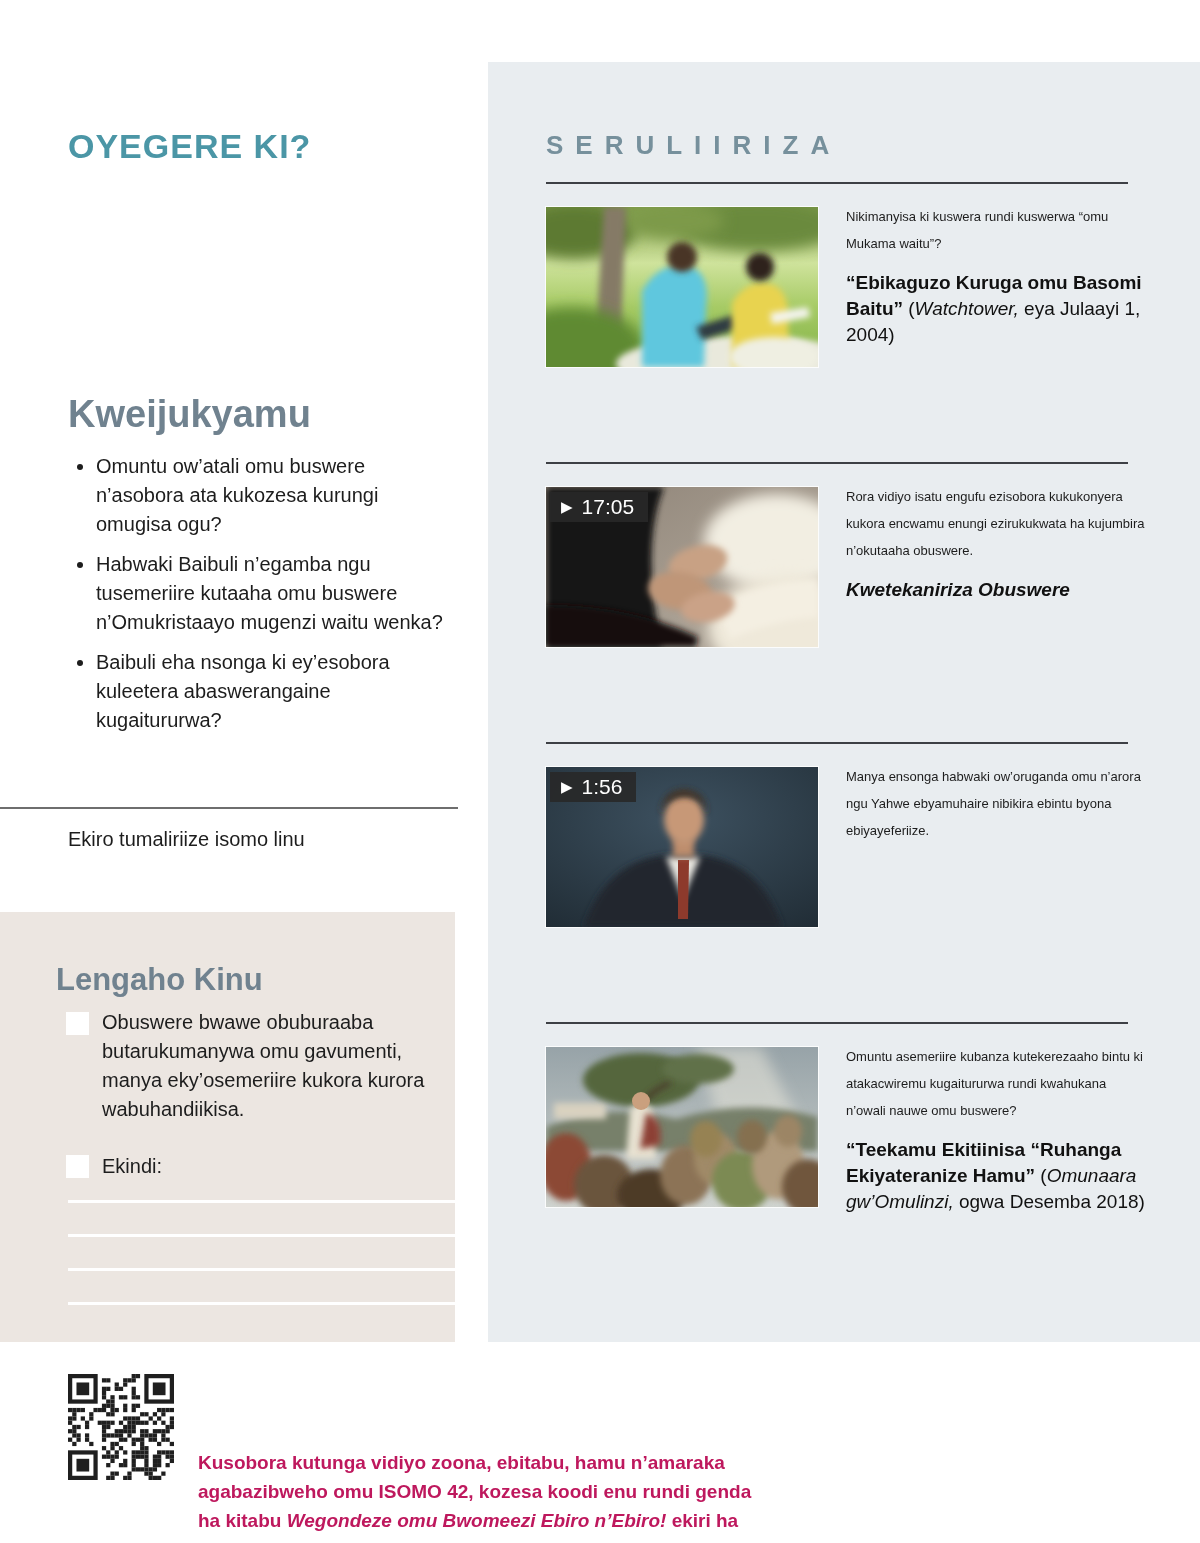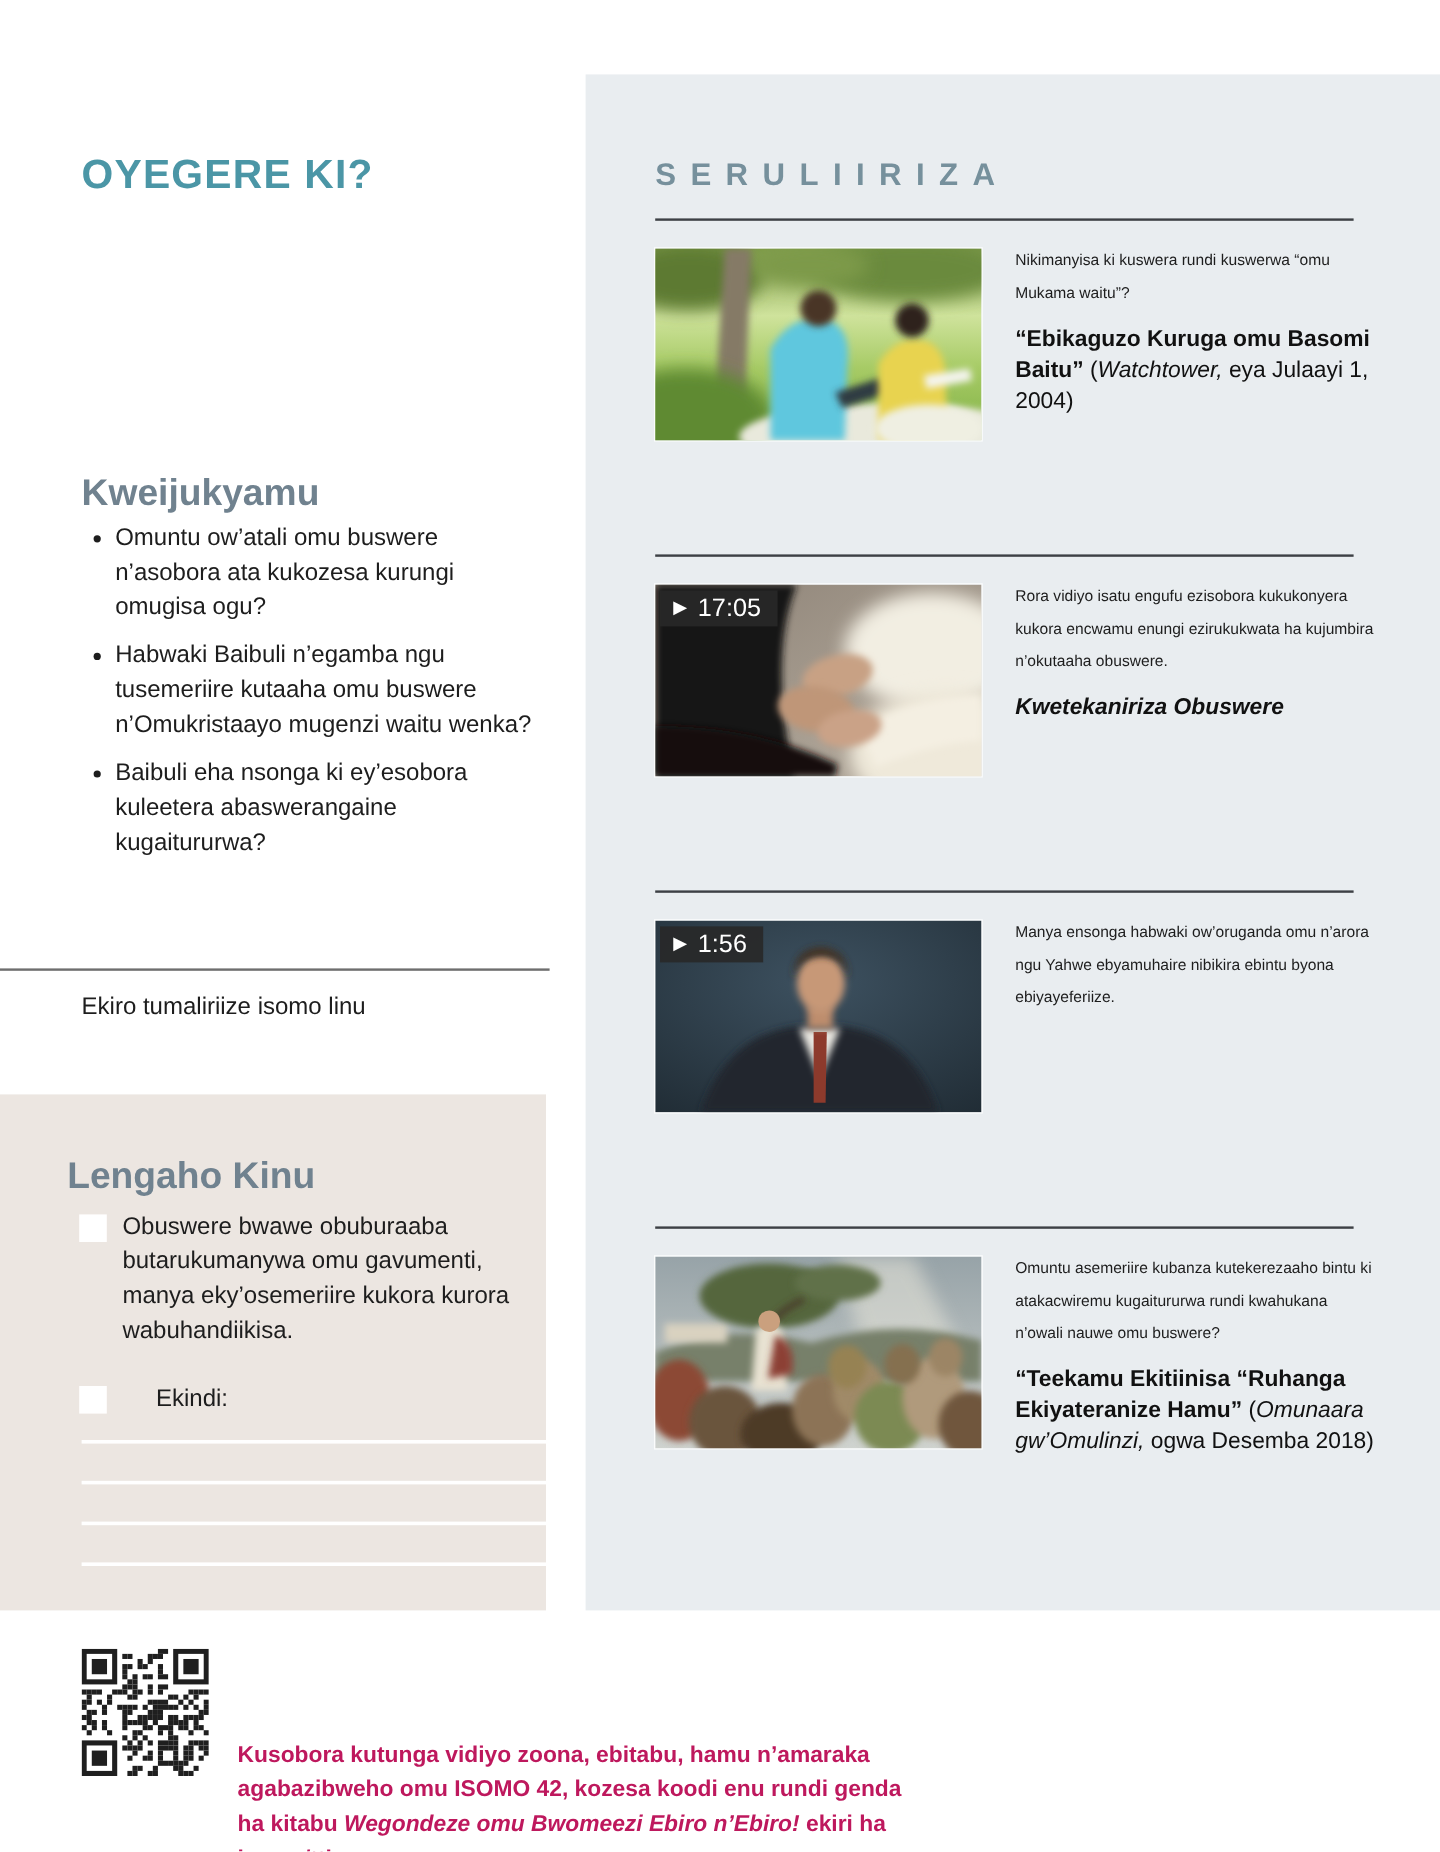--- a/index.html
+++ b/index.html
@@ -5,34 +5,34 @@
   html,body{margin:0;padding:0;background:#ffffff;}
   .page{
     position:relative;width:1200px;height:1543px;background:#ffffff;
     font-family:"Liberation Sans", sans-serif;color:#1d1d1d;overflow:hidden;
   }
   
   .l-title{position:absolute;left:68px;top:104px;font-size:34px;font-weight:700;
     letter-spacing:1px;color:#4b96a6;}
   .l-intro{position:absolute;left:68px;top:167px;width:378px;font-size:20px;
     line-height:29px;color:#1d1d1d;}
-  .l-review-title{position:absolute;left:68px;top:381px;font-size:31px;
+  .l-review-title{position:absolute;left:68px;top:381px;font-size:38px;
     font-weight:700;color:#70828f;margin-top:12px;}
-  .l-bullets{position:absolute;left:68px;top:434px;width:380px;}
+  .l-bullets{position:absolute;left:68px;top:452px;width:380px;}
   .l-bullets ul{margin:0;padding-left:28px;list-style:disc;}
   .l-bullets li{font-size:20px;line-height:29px;margin-bottom:11px;color:#1d1d1d;}
   .l-hr{position:absolute;left:0;top:807px;width:458px;border-top:2px solid #6e6e6e;}
   .l-note{position:absolute;left:68px;top:828px;font-size:20px;color:#1d1d1d;}
   
   .goal-box{position:absolute;left:0;top:912px;width:455px;height:430px;background:#ece6e1;}
   .gb-title{position:absolute;left:56px;top:24px;font-size:31px;font-weight:700;color:#70828f;}
   .gb-check{position:absolute;left:66px;width:23px;height:23px;background:#ffffff;}
   .gb-check.c0{top:100px;} .gb-check.c1{top:243px;}
   .gb-label{position:absolute;left:102px;width:340px;font-size:20px;line-height:29px;color:#1d1d1d;}
-  .gb-label.c0{top:96px;} .gb-label.c1{top:240px;margin-left:28px;}
+  .gb-label.c0{top:96px;} .gb-label.c1{top:240px;}
   .gb-line{position:absolute;left:68px;width:387px;height:3px;background:#ffffff;}
   
   .right-panel{position:absolute;left:488px;top:62px;width:712px;height:1280px;background:#e9edf0;}
   .res-title{position:absolute;left:58px;top:46px;font-size:26px;font-weight:700;
     letter-spacing:12px;color:#76909c;}
   .res-sep{position:absolute;left:58px;width:582px;border-top:2px solid #3d4045;}
   .sep0{top:120px;} .sep1{top:400px;} .sep2{top:680px;} .sep3{top:960px;}
   .thumb{position:absolute;left:58px;width:272px;height:160px;cursor:pointer;
     outline:1px solid rgba(255,255,255,.8);}
   .thumb svg{display:block;width:272px;height:160px;}

